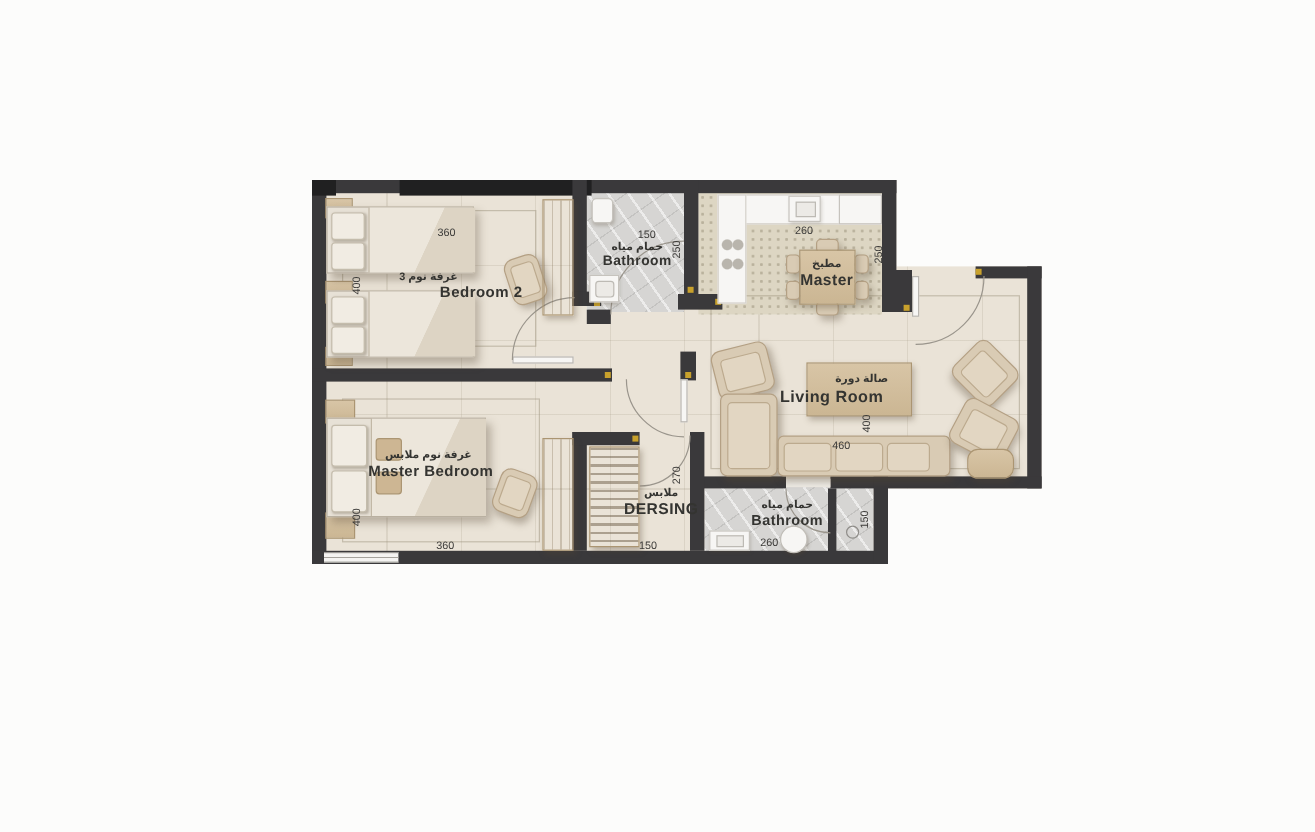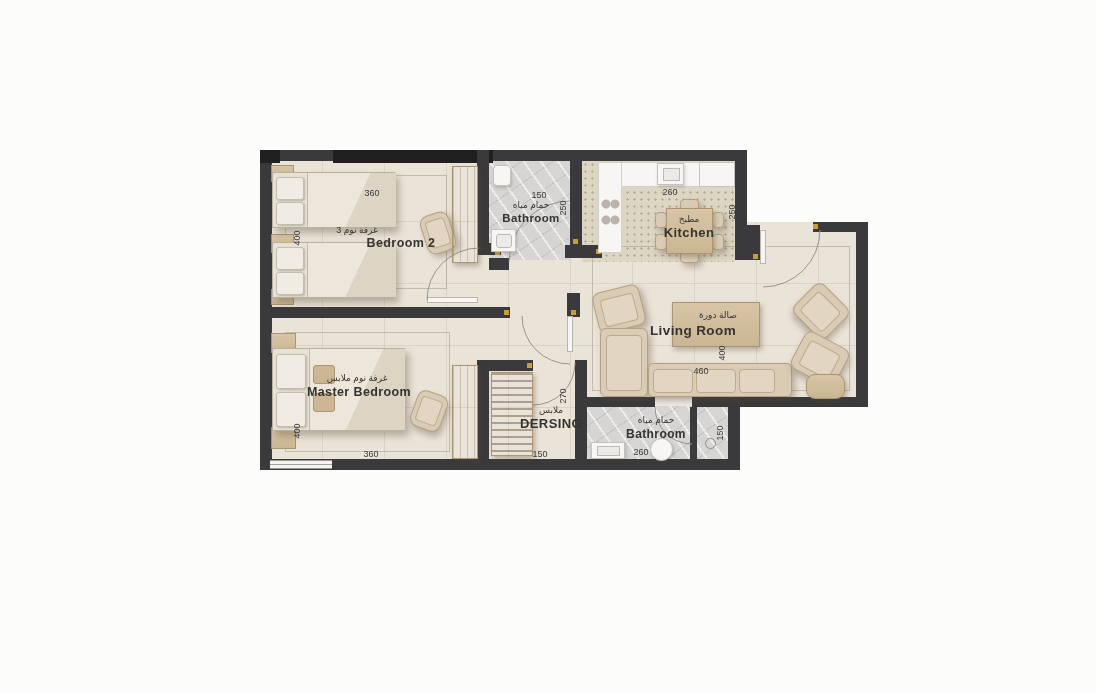--- a/index.html
+++ b/index.html
@@ -41,21 +41,21 @@
   .white-box{background:#f7f6f4;border:1px solid #c6c3bd;box-sizing:border-box;
     box-shadow:1px 2px 3px rgba(85,72,52,.25);}
   .inner{background:#eceae6;border:1px solid #bdbab4;box-sizing:border-box;}
   .toilet-bowl{background:#f7f6f4;border:1px solid #c0bdb7;border-radius:50%;
     box-shadow:1px 2px 3px rgba(85,72,52,.3);}
   .carpet{border:1px solid rgba(150,140,118,.45);}
   
   .lab{position:absolute;transform:translate(-50%,-50%);white-space:nowrap;text-align:center;line-height:1.05;}
   .lab.rot{transform:translate(-50%,-50%) rotate(-90deg);}
   .dim{font-size:9px;color:#3c3b39;}
-  .ar{font-size:9px;font-weight:normal;color:#343431;}
+  .ar{font-size:9px;font-weight:bold;color:#343431;}
   .en{font-size:12.5px;font-weight:600;letter-spacing:.4px;color:#343431;}
   svg.arcs{position:absolute;left:0;top:0;pointer-events:none;}
 </style>
 </head>
 <body>
 
 <div class="plan">
 
   <div class="abs floor" style="left:5px;top:0;width:608px;height:320px;"></div>
   <div class="abs mask" style="left:492px;top:0;width:123px;height:72px;"></div>
@@ -207,21 +207,21 @@
   <div class="lab en" style="left:102px;top:94px;margin-left:44px;">Bedroom 2</div>
 
   <div class="lab dim" style="left:284px;top:46px;">150</div>
   <div class="lab dim rot" style="left:309px;top:58px;">250</div>
   <div class="lab ar" style="left:276px;top:56px;">حمام مياه</div>
   <div class="lab en" style="left:276px;top:68px;font-size:11.5px;">Bathroom</div>
 
   <div class="lab dim" style="left:415px;top:43px;">260</div>
   <div class="lab dim rot" style="left:478px;top:62px;">250</div>
   <div class="lab ar" style="left:434px;top:70px;">مطبخ</div>
-  <div class="lab en" style="left:434px;top:83px;font-size:13px;">Kitchen</div>
+  <div class="lab en" style="left:434px;top:83px;font-size:13px;">Master</div>
 
   <div class="lab ar" style="left:463px;top:166px;">صالة دورة</div>
   <div class="lab en" style="left:438px;top:181px;font-size:13.5px;">Living Room</div>
   <div class="lab dim rot" style="left:468px;top:203px;">400</div>
   <div class="lab dim" style="left:446px;top:222px;">460</div>
 
   <div class="lab ar" style="left:102px;top:229px;">غرفة نوم ملابس</div>
   <div class="lab en" style="left:104px;top:243px;">Master Bedroom</div>
   <div class="lab dim rot" style="left:43px;top:281px;">400</div>
   <div class="lab dim" style="left:116px;top:305px;">360</div>

